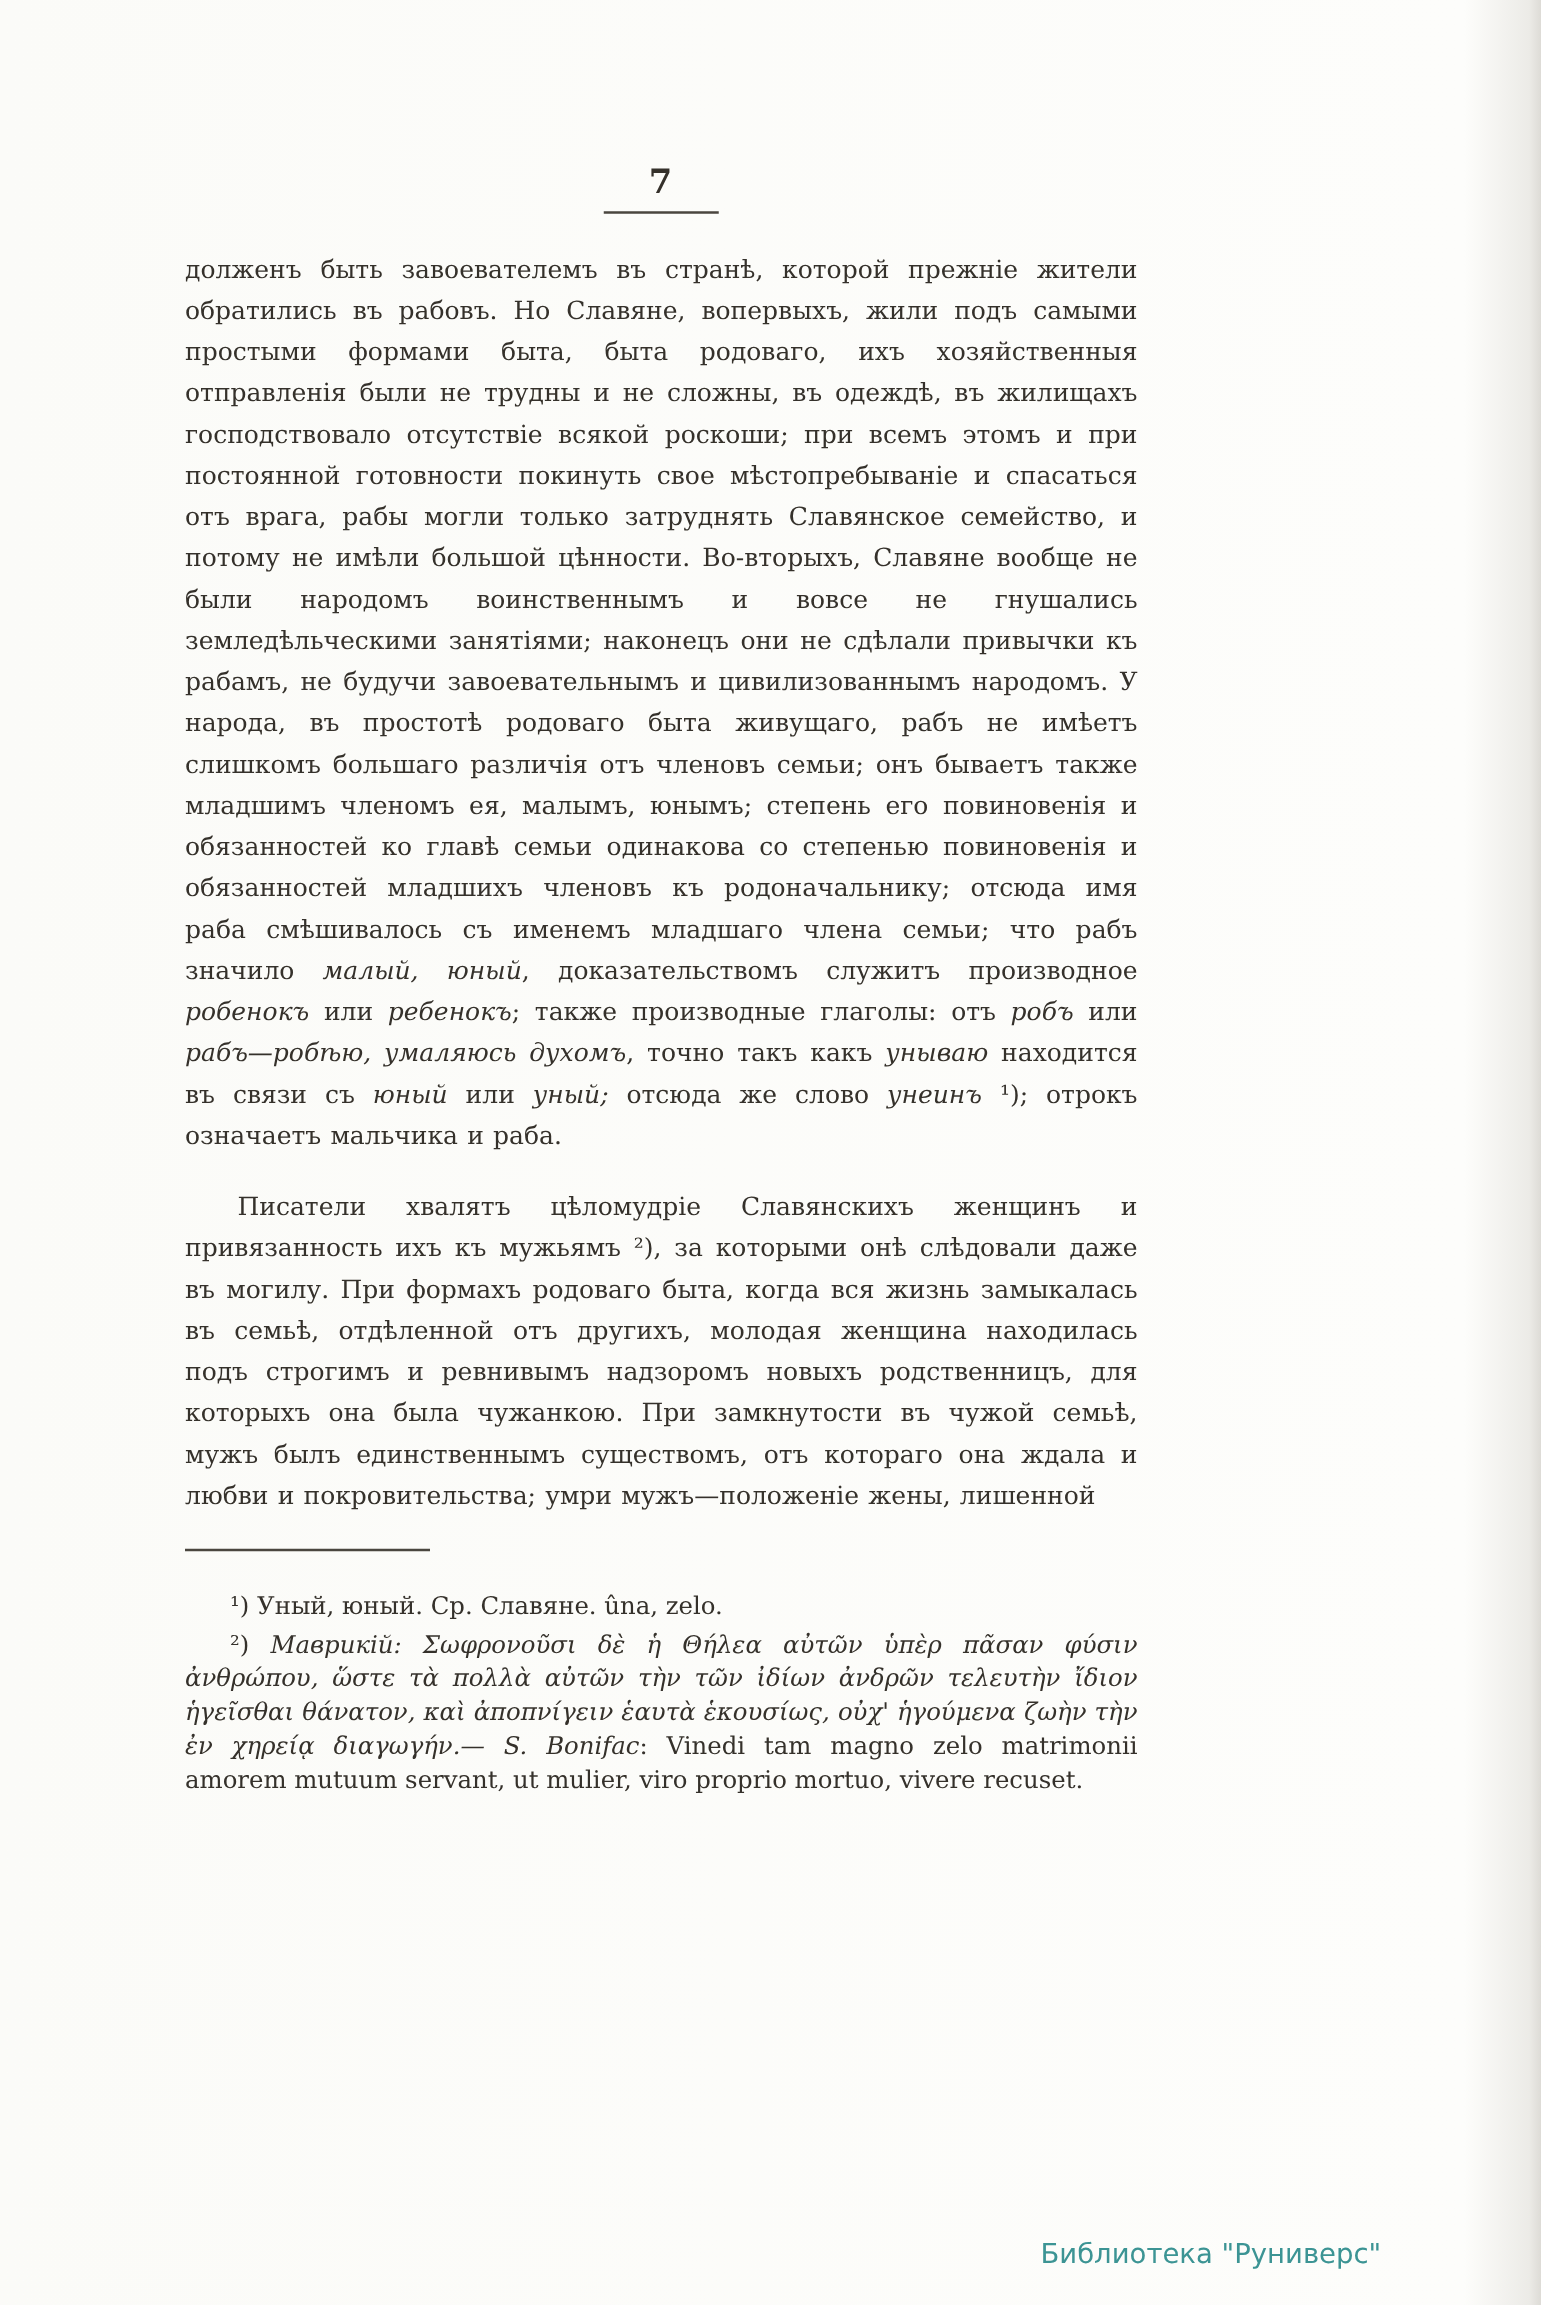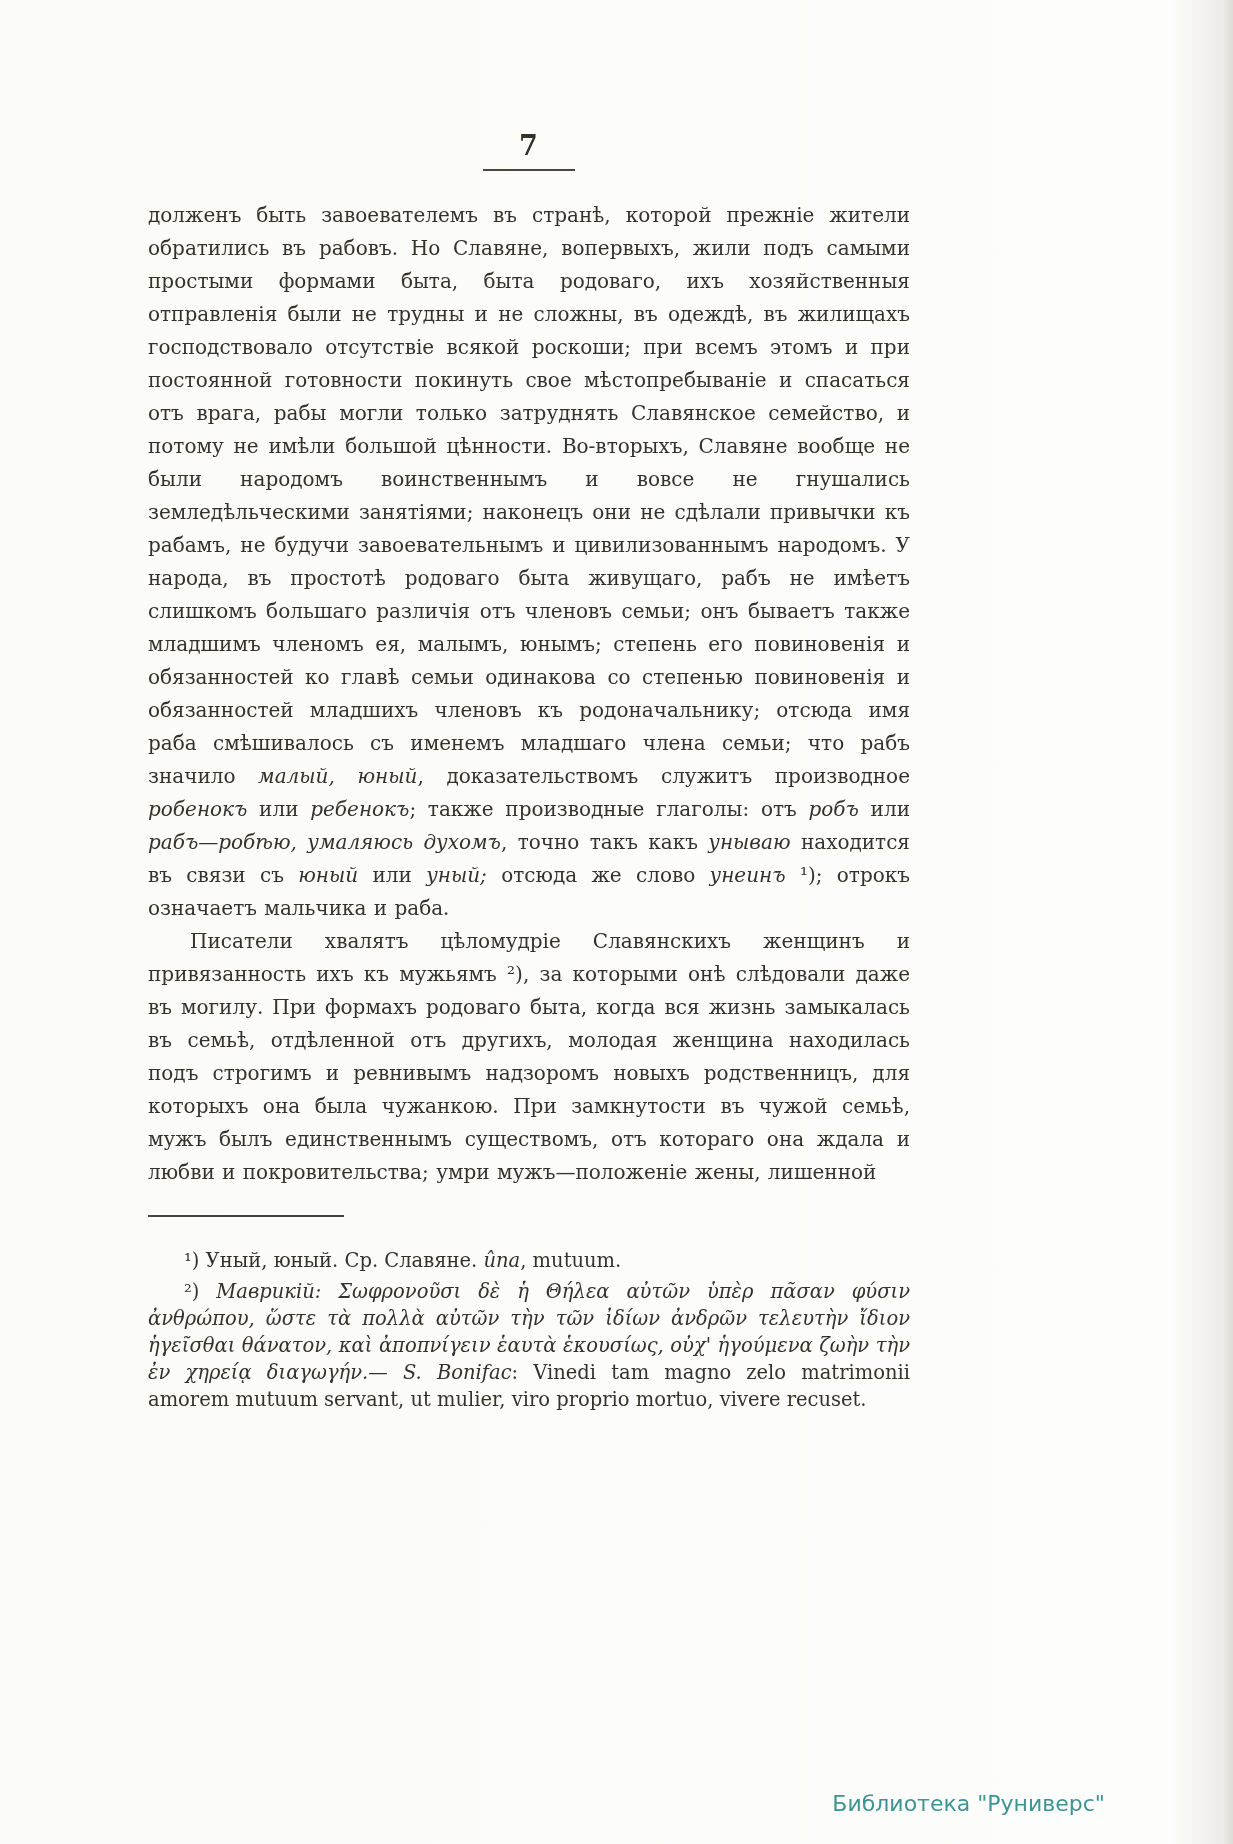--- a/index.html
+++ b/index.html
@@ -45,20 +45,21 @@
     font-size: 20px;
     line-height: 33px;
     text-align: justify;
   }
   .para {
     margin: 0;
     word-spacing: 1px;
   }
   .para.indent {
     text-indent: 42px;
+    margin-top: 24px;
   }
   .footnote-sep {
     margin-top: 26px;
     width: 196px;
     border-top: 2px solid #4a463f;
   }
   .footnotes {
     margin-top: 30px;
     font-size: 19.5px;
     line-height: 27px;
@@ -89,20 +90,20 @@
     </div>
 
     <div class="body-text">
       <p class="para no-indent"><span>долженъ быть завоевателемъ въ странѣ, которой прежніе жители обратились въ рабовъ. Но Славяне, вопервыхъ, жили подъ самыми простыми формами быта, быта родоваго, ихъ хозяйственныя отправленія были не трудны и не сложны, въ одеждѣ, въ жилищахъ господствовало отсутствіе всякой роскоши; при всемъ этомъ и при постоянной готовности покинуть свое мѣстопребываніе и спасаться отъ врага, рабы могли только затруднять Славянское семейство, и потому не имѣли большой цѣнности. Во-вторыхъ, Славяне вообще не были народомъ воинственнымъ и вовсе не гнушались земледѣльческими занятіями; наконецъ они не сдѣлали привычки къ рабамъ, не будучи завоевательнымъ и цивилизованнымъ народомъ. У народа, въ простотѣ родоваго быта живущаго, рабъ не имѣетъ слишкомъ большаго различія отъ членовъ семьи; онъ бываетъ также младшимъ членомъ ея, малымъ, юнымъ; степень его повиновенія и обязанностей ко главѣ семьи одинакова со степенью повиновенія и обязанностей младшихъ членовъ къ родоначальнику; отсюда имя раба смѣшивалось съ именемъ младшаго члена семьи; что рабъ значило </span><span style="font-style: italic;">малый, юный</span><span>, доказательствомъ служитъ производное </span><span style="font-style: italic;">робенокъ</span><span> или </span><span style="font-style: italic;">ребенокъ</span><span>; также производные глаголы: отъ </span><span style="font-style: italic;">робъ</span><span> или </span><span style="font-style: italic;">рабъ—робѣю, умаляюсь духомъ</span><span>, точно такъ какъ </span><span style="font-style: italic;">унываю</span><span> находится въ связи съ </span><span style="font-style: italic;">юный</span><span> или </span><span style="font-style: italic;">уный;</span><span> отсюда же слово </span><span style="font-style: italic;">унеинъ</span><span> ¹); отрокъ означаетъ мальчика и раба.</span></p>
       <p class="para indent"><span>Писатели хвалятъ цѣломудріе Славянскихъ женщинъ и привязанность ихъ къ мужьямъ ²), за которыми онѣ слѣдовали даже въ могилу. При формахъ родоваго быта, когда вся жизнь замыкалась въ семьѣ, отдѣленной отъ другихъ, молодая женщина находилась подъ строгимъ и ревнивымъ надзоромъ новыхъ родственницъ, для которыхъ она была чужанкою. При замкнутости въ чужой семьѣ, мужъ былъ единственнымъ существомъ, отъ котораго она ждала и любви и покровительства; умри мужъ—положеніе жены, лишенной</span></p>
     </div>
 
     <div class="footnote-sep"></div>
 
     <div class="footnotes">
-      <p class="footnote"><span>¹) Уный, юный. Ср. Славяне. </span><span style="font-style: italic;">ûna</span><span>, mutuum.</span></p>
+      <p class="footnote"><span>¹) Уный, юный. Ср. Славяне. </span><span style="">ûna</span><span>, zelo.</span></p>
       <p class="footnote"><span>²) </span><span style="font-style: italic;">Маврикій: </span><span style="font-style: italic;">Σωφρονοῦσι δὲ ἡ Θήλεα αὐτῶν ὑπὲρ πᾶσαν φύσιν ἀνθρώπου, ὥστε τὰ πολλὰ αὐτῶν τὴν τῶν ἰδίων ἀνδρῶν τελευτὴν ἴδιον ἡγεῖσθαι θάνατον, καὶ ἀποπνίγειν ἑαυτὰ ἑκουσίως, οὐχ' ἡγούμενα ζωὴν τὴν ἐν χηρείᾳ διαγωγήν.— </span><span style="font-style: italic;">S. Bonifac</span><span>: Vinedi tam magno zelo matrimonii amorem mutuum servant, ut mulier, viro proprio mortuo, vivere recuset.</span></p>
     </div>
 
   </div>
 
   <div class="watermark">Библиотека "Руниверс"</div>
 </div>
 
 </body></html>

